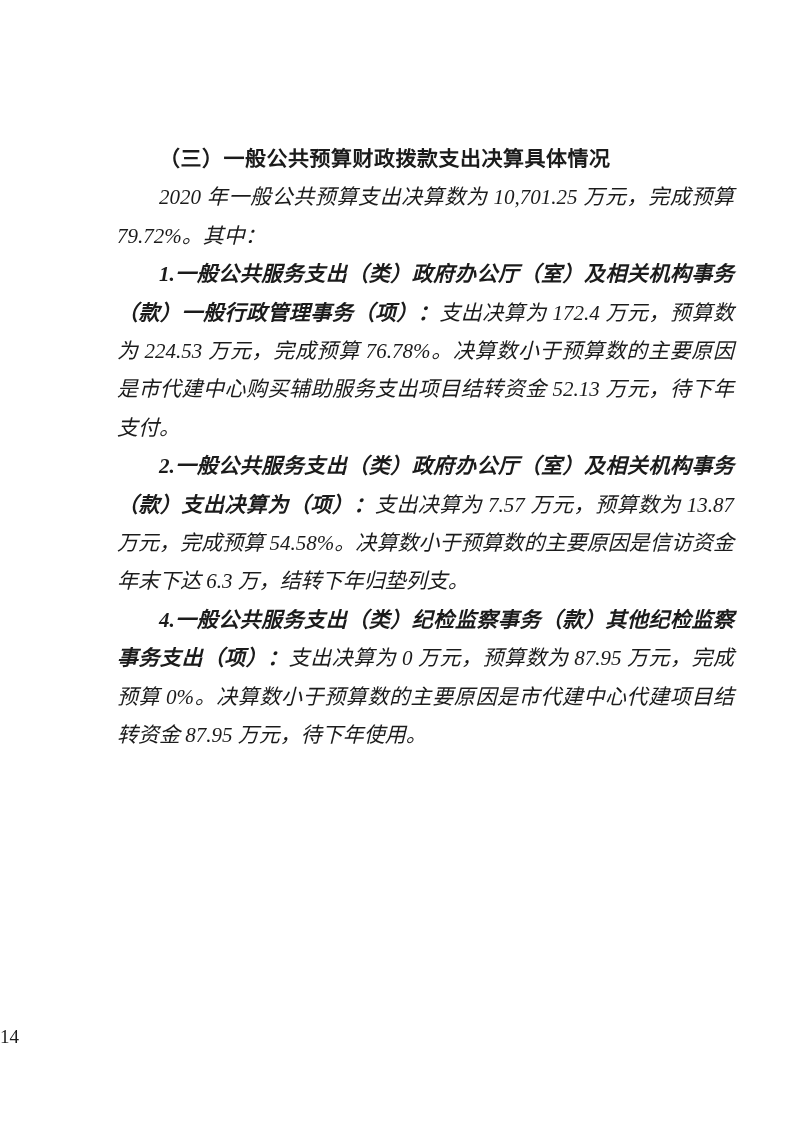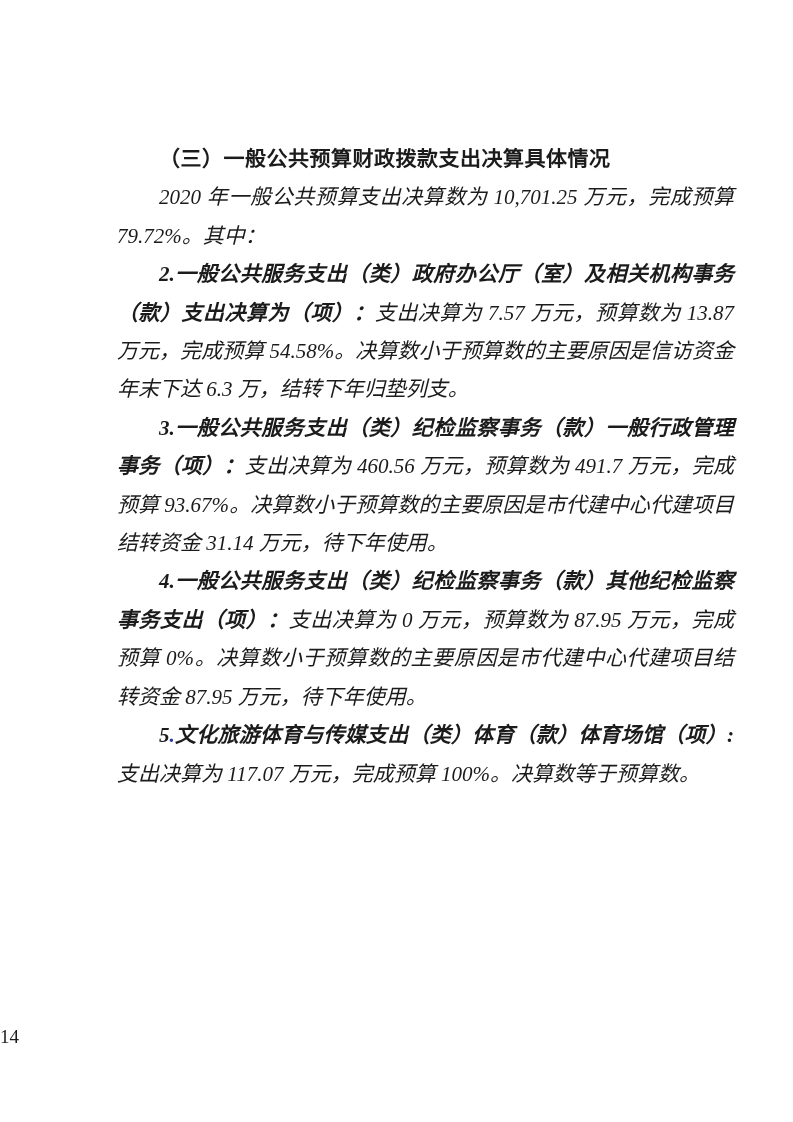--- a/index.html
+++ b/index.html
@@ -57,25 +57,24 @@
 </head>
 <body>
 
 <div class="page">
   <div class="content">
 
     <h2 class="heading">（三）一般公共预算财政拨款支出决算具体情况</h2>
 
     <p class="para">2020 年一般公共预算支出决算数为 10,701.25 万元，完成预算 79.72%。其中：</p>
 
+    <p class="para"><span class="lead">1.</span><span class="lead">一般公共服务支出（类）政府办公厅（室）及相关机构事务（款）一般行政管理事务（项）：</span><span>支出决算为 172.4 万元，预算数为 224.53 万元，完成预算 76.78%。决算数小于预算数的主要原因是市代建中心购买辅助服务支出项目结转资金 52.13 万元，待下年支付。</span></p>
 
     <p class="para"><span class="lead">2.</span><span class="lead">一般公共服务支出（类）政府办公厅（室）及相关机构事务（款）支出决算为（项）：</span><span>支出决算为 7.57 万元，预算数为 13.87 万元，完成预算 54.58%。决算数小于预算数的主要原因是信访资金年末下达 6.3 万，结转下年归垫列支。</span></p>
 
-    <p class="para"><span class="lead">3.</span><span class="lead">一般公共服务支出（类）纪检监察事务（款）一般行政管理事务（项）：</span><span>支出决算为 460.56 万元，预算数为 491.7 万元，完成预算 93.67%。决算数小于预算数的主要原因是市代建中心代建项目结转资金 31.14 万元，待下年使用。</span></p>
 
     <p class="para"><span class="lead">4.</span><span class="lead">一般公共服务支出（类）纪检监察事务（款）其他纪检监察事务支出（项）：</span><span>支出决算为 0 万元，预算数为 87.95 万元，完成预算 0%。决算数小于预算数的主要原因是市代建中心代建项目结转资金 87.95 万元，待下年使用。</span></p>
 
-    <p class="para"><span class="lead">5</span><span class="lead" style="color:#2e3cac;font-weight:bold;">.</span><span class="lead">文化旅游体育与传媒支出（类）体育（款）体育场馆（项）:</span><span>支出决算为 117.07 万元，完成预算 100%。决算数等于预算数。</span></p>
 
   </div>
 
   <div class="page-number">14</div>
 </div>
 
 </body></html>

